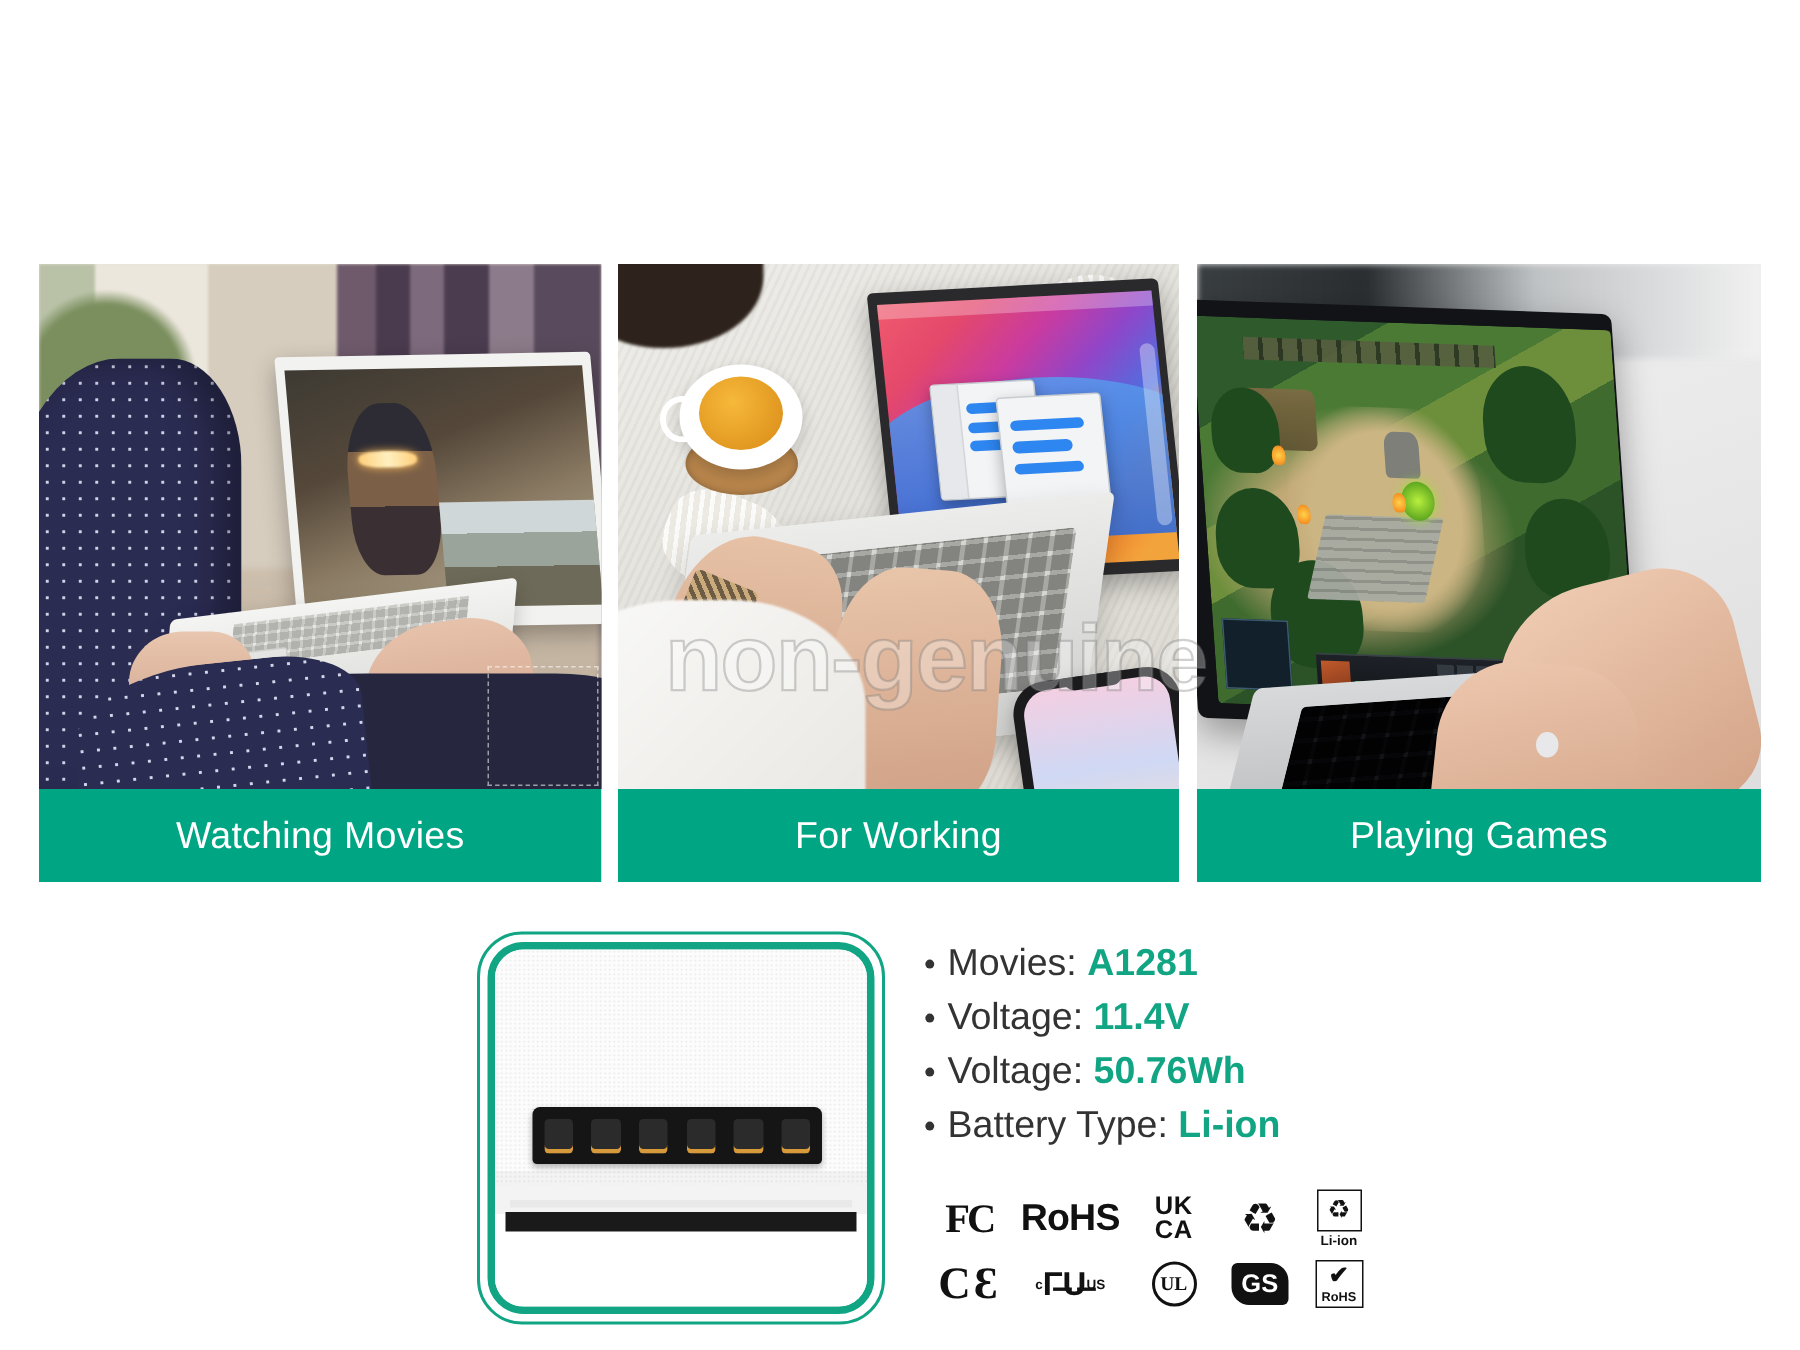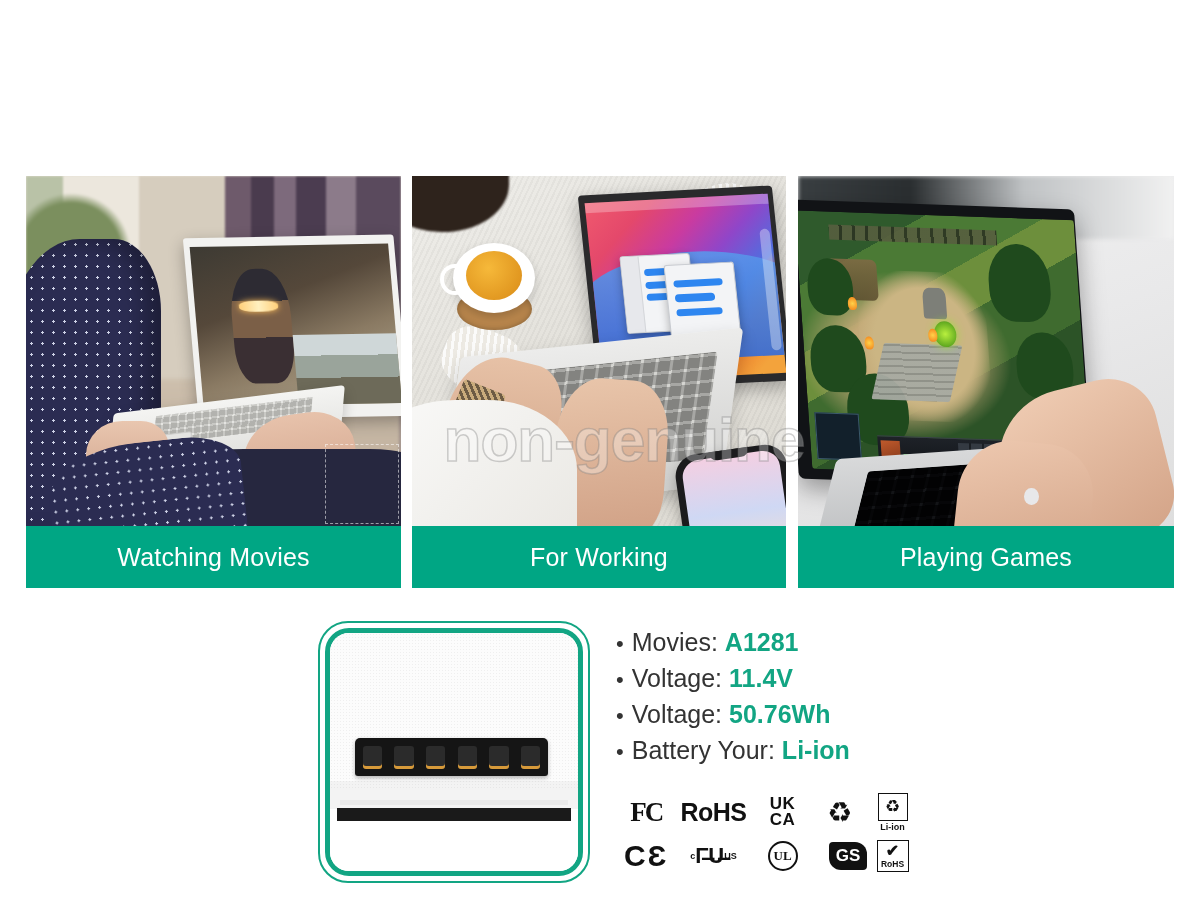--- a/index.html
+++ b/index.html
@@ -272,28 +272,28 @@
   .cert-row { display:flex; align-items:center; height:44px; }
   .cert { display:flex; align-items:center; justify-content:center; color:#111; }
   .c-fcc  { width:62px; font-size:27px; font-weight:bold; letter-spacing:-2px; font-family:"Liberation Serif", serif; }
   .c-rohs { width:86px; font-size:25px; font-weight:bold; letter-spacing:-.5px; }
   .c-ukca { width:66px; flex-direction:column; font-size:17px; font-weight:bold; line-height:.92; letter-spacing:.5px; }
   .c-rec  { width:60px; font-size:28px; }
   .c-liion{ width:56px; flex-direction:column; }
   .liion-box { width:30px; height:28px; border:1.6px solid #111;
     display:flex; align-items:center; justify-content:center; font-size:17px; }
   .liion-txt { font-size:9px; font-weight:bold; margin-top:1px; }
-  .c-ce   { width:62px; font-size:30px; font-weight:bold; letter-spacing:2px; }
+  .c-ce   { width:62px; font-size:30px; font-weight:bold; letter-spacing:2px;font-family:Liberation Serif, serif; }
   .c-cul  { width:86px; font-size:22px; font-weight:bold; }
   .c-cul .small { font-size:9px; }
   .c-ul   { width:66px; }
   .ul-circ { width:30px; height:30px; border:2px solid #111; border-radius:50%;
     display:flex; align-items:center; justify-content:center;
     font-size:13px; font-weight:bold; font-family:"Liberation Serif", serif;text-align:center; }
-  .c-gs   { width:60px;justify-content:flex-end; }
+  .c-gs   { width:60px; }
   .gs-box { width:38px; height:28px; background:#111; color:#fff; border-radius:4px 12px 4px 12px;
     display:flex; align-items:center; justify-content:center; font-size:17px; font-weight:bold; }
   .c-rohs2{ width:56px; flex-direction:column; }
   .rohs-box { width:32px; height:32px; border:1.8px solid #111;
     display:flex; flex-direction:column; align-items:center; justify-content:center; }
   .rohs-chk { font-size:16px; font-weight:bold; line-height:1; }
   .rohs-lbl { font-size:8.5px; font-weight:bold; }
 </style>
 </head>
 <body>
@@ -442,21 +442,21 @@
       <span class="spec-label"> Voltage:</span>
       <span class="spec-value">11.4V</span>
     </div>
     <div class="spec-row">
       <span class="spec-bullet">•</span>
       <span class="spec-label">Voltage:</span>
       <span class="spec-value">50.76Wh</span>
     </div>
     <div class="spec-row">
       <span class="spec-bullet">•</span>
-      <span class="spec-label">Battery Your:</span>
+      <span class="spec-label">Battery Type:</span>
       <span class="spec-value">Li-ion</span>
     </div>
   </div>
 
   <div class="certs">
     <div class="cert-row">
       <div class="cert c-fcc">FC</div>
       <div class="cert c-rohs">RoHS</div>
       <div class="cert c-ukca">
         <span>UK</span>

